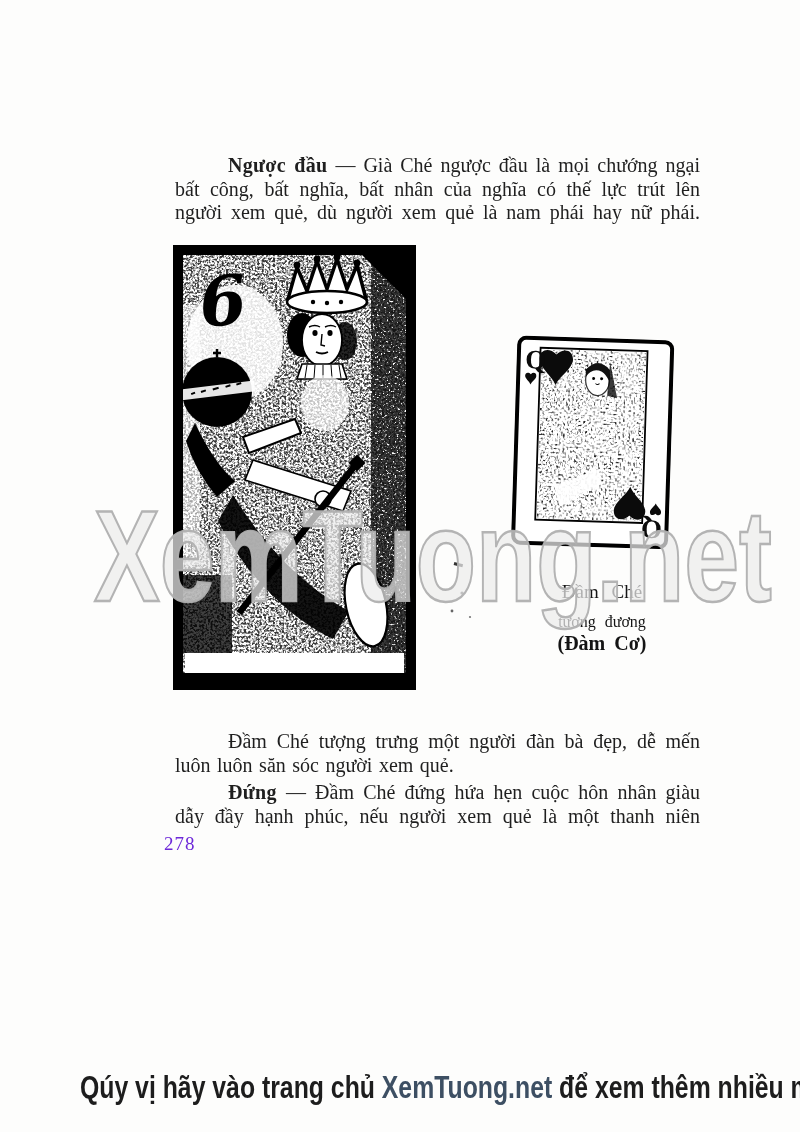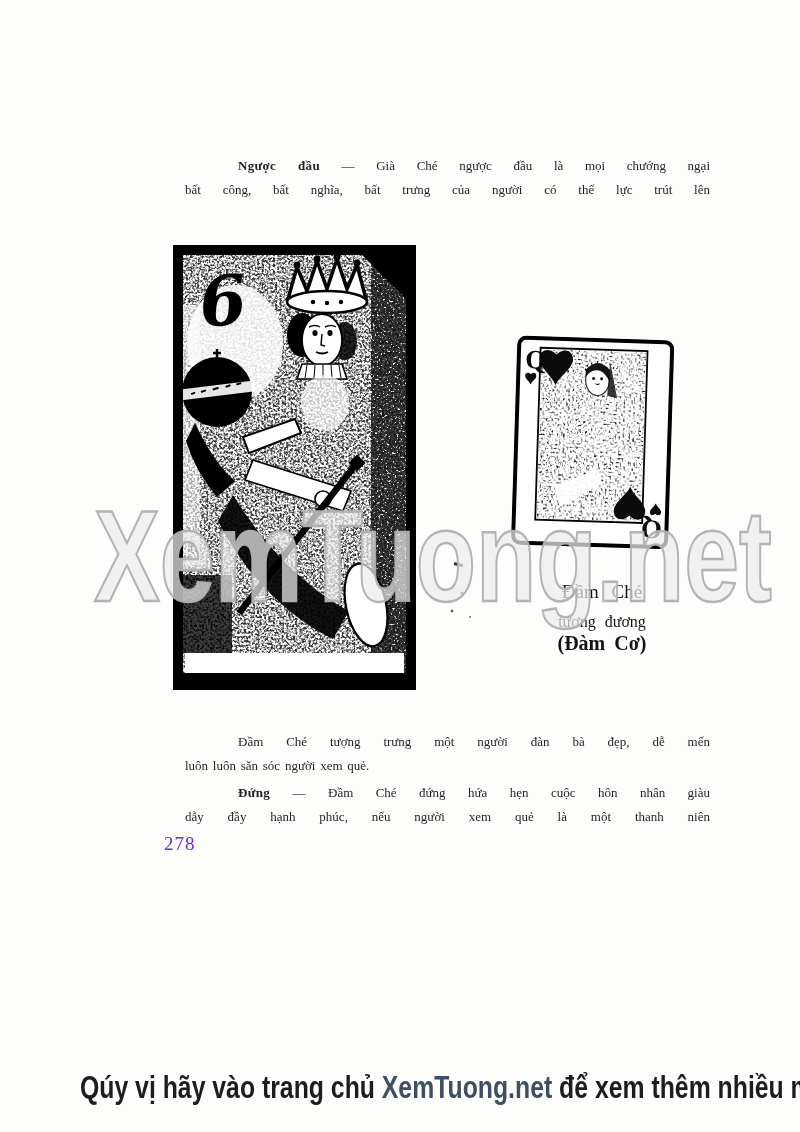--- a/index.html
+++ b/index.html
@@ -5,22 +5,22 @@
   html,body{margin:0;padding:0;}
   body{
     width:800px;height:1132px;position:relative;overflow:hidden;
     background:#fdfdfc;
     font-family:"Liberation Serif","DejaVu Serif",serif;
   }
   .page{position:absolute;inset:0;}
 
   
   .para{
-    position:absolute;left:185px;width:525px;
-    color:#1f1f1f;font-size:13px;line-height:23.5px;
+    position:absolute;left:175px;width:525px;
+    color:#1f1f1f;font-size:20px;line-height:23.5px;
     word-spacing:1.5px;
   }
   .jline{text-align:justify;text-align-last:justify;}
   .jline.first{text-indent:53px;}
   .lline{text-align:left;}
   .lead{font-weight:bold;letter-spacing:.3px;}
 
   #p1{top:154px;}
   #p2{top:730px;}
   #p3{top:781px;}
@@ -69,21 +69,22 @@
   }
   .footer .lnk{color:#3d4f63;}
 </style>
 </head>
 <body>
 
 <div class="page">
 
   <div class="para" id="p1">
     <div class="jline first"><span class="lead">Ngược đầu</span> <span>— Già Ché ngược đầu là mọi chướng ngại</span></div>
-    <div class="jline">bất công, bất nghĩa, bất trưng của người có thế lực trút lên</div>
+    <div class="jline">bất công, bất nghĩa, bất nhân của nghĩa có thế lực trút lên</div>
+    <div class="jline">người xem quẻ, dù người xem quẻ là nam phái hay nữ phái.</div>
   </div>
 
   <div class="bigcard">
     <svg width="243" height="445" viewBox="0 0 243 445">
       <defs>
         <filter id="grA" x="0%" y="0%" width="100%" height="100%">
           <feTurbulence type="fractalNoise" baseFrequency="0.45" numOctaves="3" seed="11" stitchTiles="stitch"></feTurbulence>
           <feColorMatrix type="matrix" values="0 0 0 0 0  0 0 0 0 0  0 0 0 0 0  2.2 2.2 2.2 0 -2.9"></feColorMatrix>
         </filter>
         <filter id="grW" x="0%" y="0%" width="100%" height="100%">

